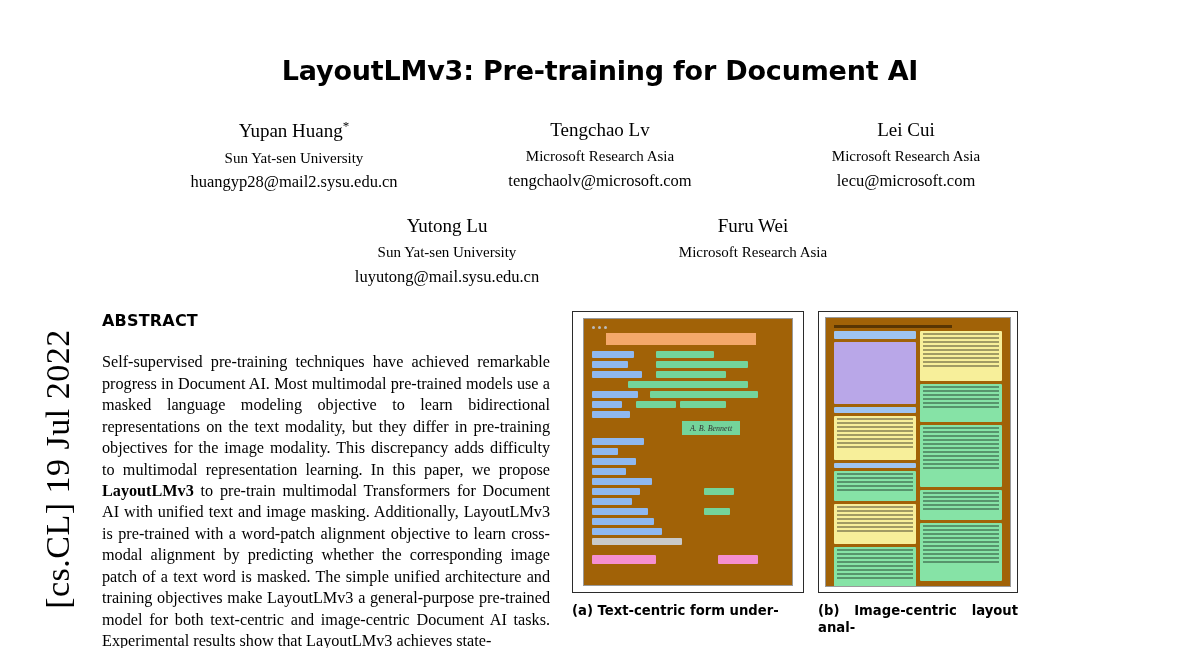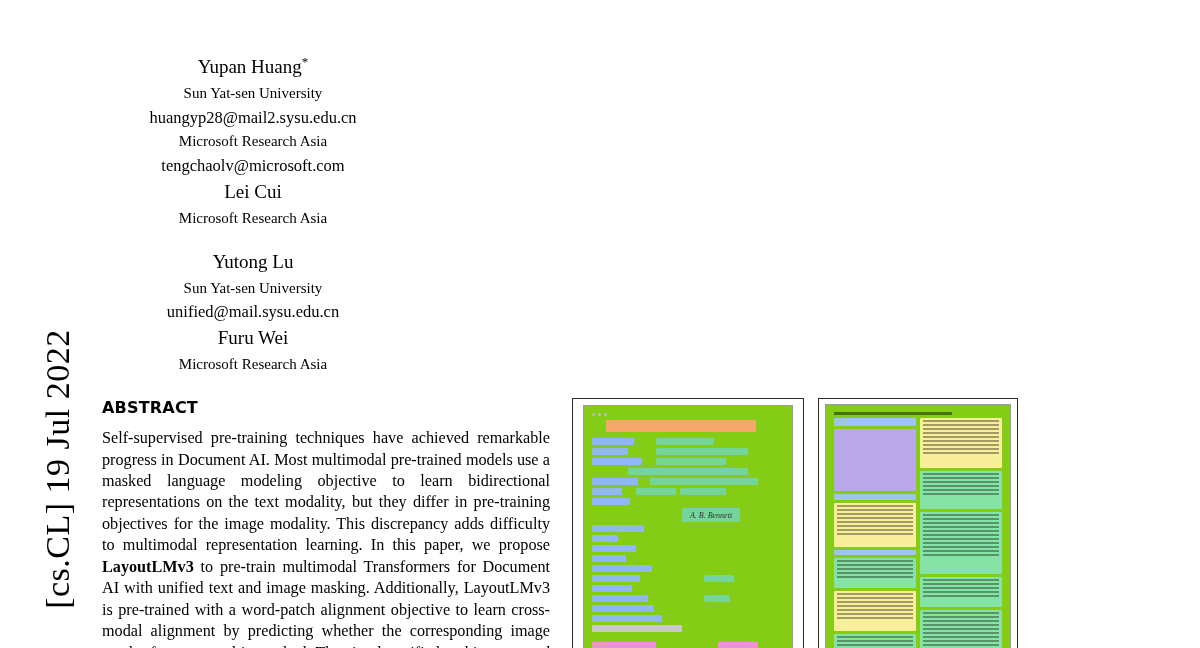--- a/index.html
+++ b/index.html
@@ -46,21 +46,20 @@
     font-size: 27px;
     line-height: 1.42;
     margin-top: 52px;
     letter-spacing: -0.2px;
   }
 
   .authors-row {
     display: flex;
     justify-content: center;
     margin-top: 26px;
-    flex-direction: column;
   }
   .authors-row.row2 {
     margin-top: 18px;
   }
   .author {
     text-align: center;
     line-height: 1.52;
   }
   .authors-row.row1 .author { width: 306px; }
   .authors-row.row2 .author { width: 306px; }
@@ -90,21 +89,21 @@
     width: 470px;
     padding-right: 22px;
     box-sizing: border-box;
   }
 
   .abstract-head {
     font-family: "DejaVu Sans", sans-serif;
     font-weight: bold;
     font-size: 16px;
     letter-spacing: 0.2px;
-    margin-bottom: 11px;
+    margin-bottom: 22px;
   }
 
   .abstract-text {
     font-size: 16.2px;
     line-height: 1.325;
     text-align: justify;
   }
   .abstract-text b {
     font-weight: bold;
   }
@@ -127,21 +126,21 @@
     background: #ffffff;
     box-sizing: border-box;
     position: relative;
     overflow: hidden;
   }
   .fig-a .fig-frame { height: 282px; padding: 6px 10px; }
   .fig-b .fig-frame { height: 282px; padding: 5px 6px; }
 
   .inner-page {
     border: 1px solid #9a9a9a;
-    background: #84cc16;
+    background: #a16207;
     width: 100%;
     height: 100%;
     box-sizing: border-box;
     padding: 7px 8px;
     position: relative;
     overflow: hidden;
   }
 
   .fig-caption {
     margin-top: 9px;
@@ -205,43 +204,46 @@
   }
 </style>
 </head>
 <body>
 
 <div class="arxiv-stamp">[cs.CL]  19 Jul 2022</div>
 
 <div class="page">
 
   <div class="title">
+    <div>LayoutLMv3: Pre-training for Document AI</div>
   </div>
 
   <div class="authors-row row1">
     <div class="author">
       <div class="author-name"><span>Yupan Huang</span><span class="star">*</span></div>
       <div class="author-aff">Sun Yat-sen University</div>
       <div class="author-mail">huangyp28@mail2.sysu.edu.cn</div>
     </div>
     <div class="author">
+      <div class="author-name">Tengchao Lv</div>
       <div class="author-aff">Microsoft Research Asia</div>
       <div class="author-mail">tengchaolv@microsoft.com</div>
     </div>
     <div class="author">
       <div class="author-name">Lei Cui</div>
       <div class="author-aff">Microsoft Research Asia</div>
+      <div class="author-mail">lecu@microsoft.com</div>
     </div>
   </div>
 
   <div class="authors-row row2">
     <div class="author">
       <div class="author-name">Yutong Lu</div>
       <div class="author-aff">Sun Yat-sen University</div>
-      <div class="author-mail">unified@mail.sysu.edu.cn</div>
+      <div class="author-mail">luyutong@mail.sysu.edu.cn</div>
     </div>
     <div class="author">
       <div class="author-name">Furu Wei</div>
       <div class="author-aff">Microsoft Research Asia</div>
     </div>
   </div>
 
   <div class="body-cols">
 
     <div class="col-left">

